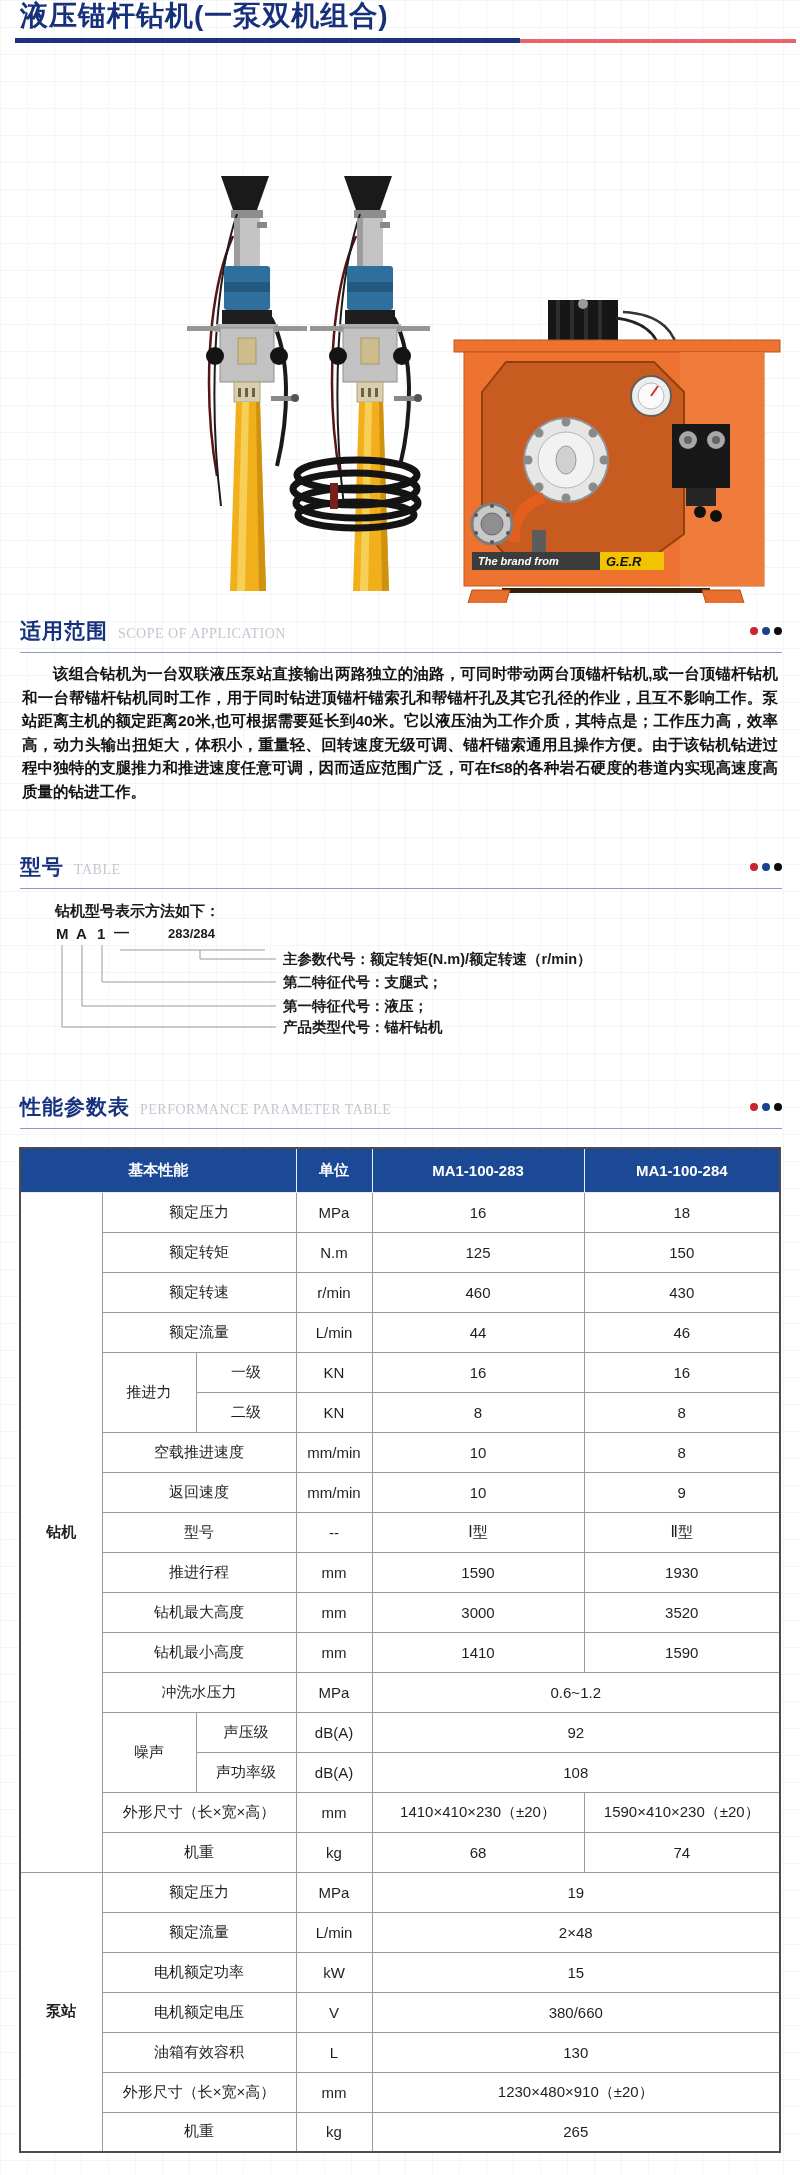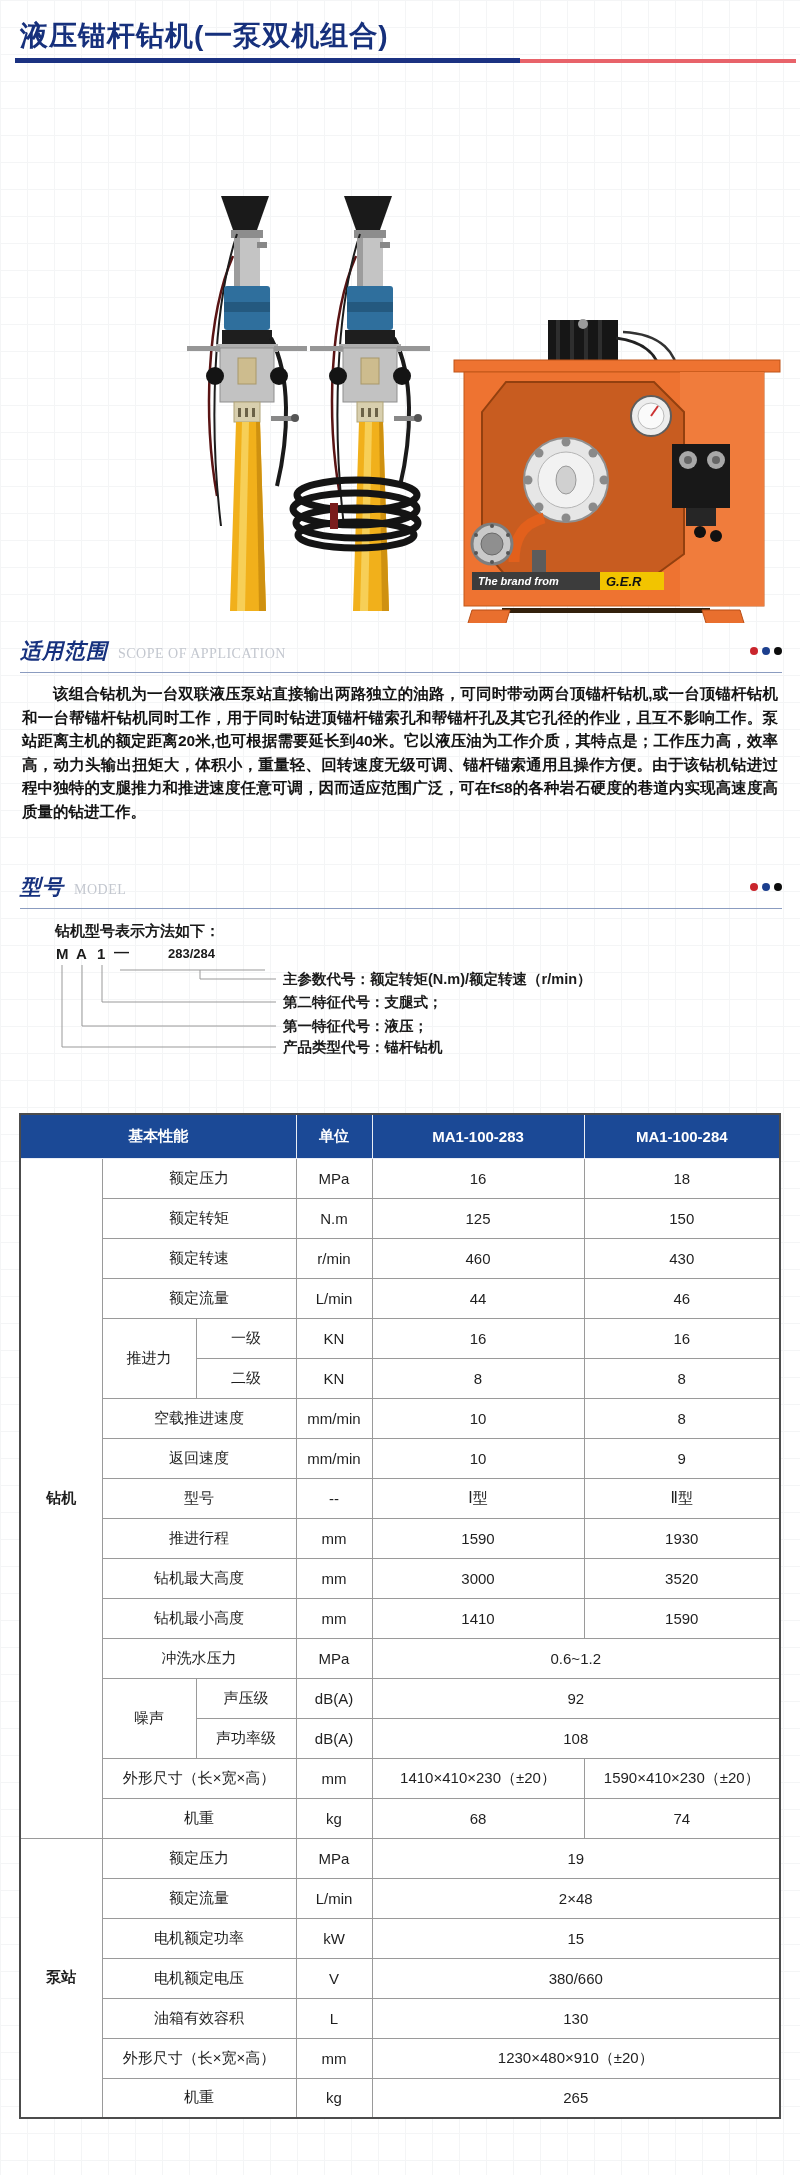--- a/index.html
+++ b/index.html
@@ -9,42 +9,42 @@
     background-color:#ffffff;
     background-image:
       linear-gradient(#f4f5f6 1px, transparent 1px),
       linear-gradient(90deg, #f4f5f6 1px, transparent 1px);
     background-size:27px 27px;
     color:#1a1a1a;
   }
   .page { width:800px; overflow:hidden; }
 
   
-  .top-header { padding-top:20px; }
+  .top-header { padding-top:0; }
   .top-title {
     margin-left:20px;
     font-size:28px; font-weight:bold; color:#16307c;
     line-height:32px; letter-spacing:1px;
   }
   .top-divider { display:flex; margin:6px 4px 0 15px; height:5px; }
   .top-divider .seg-blue { width:505px; height:5px; background:#1b3282; }
   .top-divider .seg-red  { flex:1; height:4px; margin-top:1px; background:#e8636a; }
 
   
   .product-area { position:relative; height:560px; }
   .product-area svg { position:absolute; }
 
   
   .section-header {
     margin:0 18px 0 20px;
     display:flex; align-items:baseline;
     border-bottom:1px solid #8b9cc0;
     padding-bottom:7px;
   }
-  .section-title-cn { font-size:21px; font-weight:bold; color:#16317e; letter-spacing:1px;font-style:italic; }
+  .section-title-cn { font-size:21px; font-weight:bold; color:#16317e; letter-spacing:1px; }
   .section-title-en {
     margin-left:10px; font-family:"Liberation Serif","DejaVu Serif",serif;
     font-size:14px; color:#c3c7cf; letter-spacing:0.5px;
   }
   .section-dots { margin-left:auto; display:flex; gap:4px; align-self:center; }
   .dot { width:8px; height:8px; border-radius:50%; }
   .dot-red { background:#c9252c; }
   .dot-blue { background:#1c3f8e; }
   .dot-black { background:#0d0d0d; }
 
@@ -208,21 +208,21 @@
         <span class="dot dot-blue"></span>
         <span class="dot dot-black"></span>
       </span>
     </div>
     <p class="scope-text">该组合钻机为一台双联液压泵站直接输出两路独立的油路，可同时带动两台顶锚杆钻机,或一台顶锚杆钻机和一台帮锚杆钻机同时工作，用于同时钻进顶锚杆锚索孔和帮锚杆孔及其它孔径的作业，且互不影响工作。泵站距离主机的额定距离20米,也可根据需要延长到40米。它以液压油为工作介质，其特点是；工作压力高，效率高，动力头输出扭矩大，体积小，重量轻、回转速度无级可调、锚杆锚索通用且操作方便。由于该钻机钻进过程中独特的支腿推力和推进速度任意可调，因而适应范围广泛，可在f≤8的各种岩石硬度的巷道内实现高速度高质量的钻进工作。</p>
   </div>
 
   <div style="margin-top:50px;">
     <div class="section-header">
       <span class="section-title-cn">型号</span>
-      <span class="section-title-en">MODEL</span>
+      <span class="section-title-en">TABLE</span>
       <span class="section-dots">
         <span class="dot dot-red"></span>
         <span class="dot dot-blue"></span>
         <span class="dot dot-black"></span>
       </span>
     </div>
 
     <div class="model-diagram">
       <svg class="lines" width="800" height="152" viewBox="0 0 800 152">
         <g stroke="#999" stroke-width="1" fill="none">
@@ -244,20 +244,29 @@
       <span class="txt md-letter" style="left:114px; top:28px;">—</span>
       <span class="txt md-num" style="left:168px; top:31px;">283/284</span>
       <span class="txt md-label" style="left:283px; top:55px;text-align:center;">主参数代号：额定转矩(N.m)/额定转速（r/min）</span>
       <span class="txt md-label" style="left:283px; top:78px;">第二特征代号：支腿式；</span>
       <span class="txt md-label" style="left:283px; top:102px;">第一特征代号：液压；</span>
       <span class="txt md-label" style="left:283px; top:123px;font-family:Liberation Mono, monospace;">产品类型代号：锚杆钻机</span>
     </div>
   </div>
 
   <div style="margin-top:46px;">
+    <div class="section-header">
+      <span class="section-title-cn">性能参数表</span>
+      <span class="section-title-en">PERFORMANCE PARAMETER TABLE</span>
+      <span class="section-dots">
+        <span class="dot dot-red"></span>
+        <span class="dot dot-blue"></span>
+        <span class="dot dot-black"></span>
+      </span>
+    </div>
 
     <table class="param-table">
       <colgroup>
         <col style="width:82px">
           <col style="width:94px">
           <col style="width:100px">
         <col style="width:76px">
           <col style="width:212px">
           <col style="width:196px">
       </colgroup>

